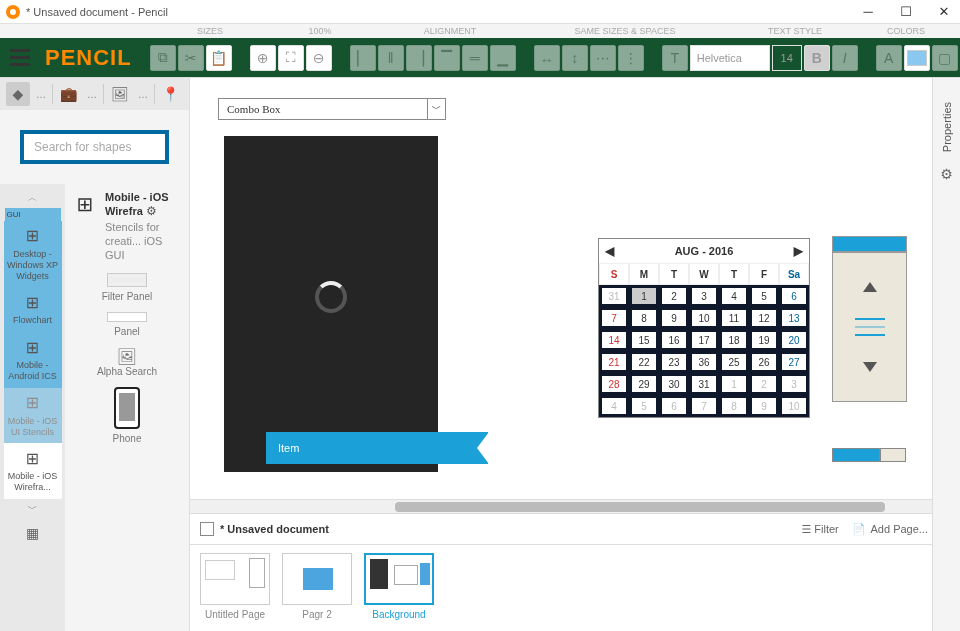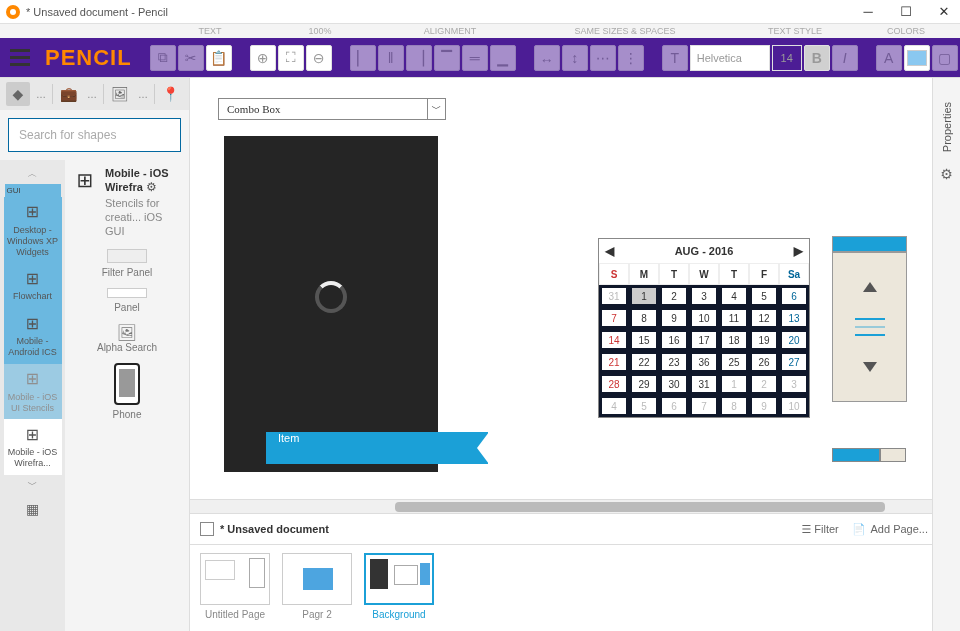--- a/index.html
+++ b/index.html
@@ -17,21 +17,21 @@
 .menu-labels { height: 14px; background: #f4f4f4; display: flex; font-size: 9px; color: #aaa; align-items: center; }
 .menu-labels span { text-align: center; }
 .ml-edit { width: 140px; margin-left: 140px; }
 .ml-100 { width: 80px; }
 .ml-align { width: 180px; }
 .ml-same { width: 170px; }
 .ml-text { width: 170px; }
 .ml-colors { flex:1; text-align: right; padding-right: 28px; }
 
 
-.toolbar { height: 40px; background: #4c1d95; display: flex; align-items: center; border-bottom: 1px solid #ddd; position: relative; }
+.toolbar { height: 40px; background: #14532d; display: flex; align-items: center; border-bottom: 1px solid #ddd; position: relative; }
 .hamburger { width: 32px; height: 32px; margin-left: 10px; display: flex; flex-direction: column; justify-content: center; gap: 4px; cursor: pointer; }
 .hamburger div { height: 3px; background: #333; width: 20px; }
 .logo { font-size: 22px; font-weight: bold; color: #ff8800; margin-left: 15px; letter-spacing: 1px; }
 .tb-group { display: flex; margin-left: 18px; gap: 2px; }
 .tb-btn { width: 26px; height: 26px; border: 1px solid #e0e0e0; background: #fff; display: flex; align-items: center; justify-content: center; cursor: pointer; color: #999; font-size: 14px; border-radius: 2px; }
 .tb-btn.disabled { opacity: 0.5; }
 .tb-btn.active { background: #d0d0d0; }
 .font-select { width: 80px; height: 26px; background: #fff; border: 1px solid #e0e0e0; display: flex; align-items: center; padding: 0 6px; color: #999; font-size: 11px; }
 .font-size { width: 30px; height: 26px; border: 1px solid #e0e0e0; text-align: center; font-size: 11px; color: #999; display: flex; align-items: center; justify-content: center; }
 .color-swatch-tb { width: 20px; height: 16px; border: 1px solid #ccc; }
@@ -40,21 +40,21 @@
 
 .main { display: flex; height: 553px; position: relative; }
 
 
 .sidebar { width: 190px; background: #f4f4f4; display: flex; flex-direction: column; border-right: 1px solid #ddd; }
 .sidebar-tabs { height: 32px; display: flex; align-items: center; padding: 0 6px; gap: 4px; background: #e8e8e8; }
 .sb-tab { width: 24px; height: 24px; display: flex; align-items: center; justify-content: center; cursor: pointer; font-size: 14px; color: #666; }
 .sb-tab.active { background: #ccc; border-radius: 2px; }
 .sb-tab-sep { width: 1px; height: 20px; background: #ccc; }
 .sb-tab-dots { font-size: 10px; color: #888; width: 14px; text-align: center; }
-.sidebar-search { margin: 8px; height: 34px; background: #fff; border: 1px solid #0369a1; display: flex; align-items: center; padding: 0 10px; color: #aaa; font-size: 12px; }
+.sidebar-search { margin: 20px; height: 34px; background: #fff; border: 4px solid #0369a1; display: flex; align-items: center; padding: 0 10px; color: #aaa; font-size: 12px; }
 .sidebar-content { display: flex; flex: 1; overflow: hidden; }
 .collection-list { width: 65px; background: #e8e8e8; display: flex; flex-direction: column; align-items: center; padding-top: 4px; }
 .col-arrow { font-size: 10px; color: #888; padding: 3px; cursor: pointer; }
 .col-item { width: 58px; padding: 4px 2px 6px; text-align: center; cursor: pointer; font-size: 9px; color: #555; line-height: 1.2; }
 .col-item.sel { background: #6bb8e0; }
 .col-item.active { background: #fff; }
 .col-icon { width: 22px; height: 22px; display: inline-flex; align-items: center; justify-content: center; margin-bottom: 2px; font-size:16px;}
 .col-item.ghost { opacity: 0.6; }
 .col-top-label { background:#6bb8e0; font-size:8px; padding:2px; width:56px; color:#444;}
 .shapes-list { flex: 1; background: #f4f4f4; padding: 6px 6px; overflow: hidden; }
@@ -77,21 +77,21 @@
 .scrollbar-h-thumb { position: absolute; height: 10px; background: #bbb; top: 2px; left: 205px; width: 490px; border-radius: 4px; }
 .scrollbar-v { position: absolute; right: 0; top: 0; bottom: 0; width: 14px; background: #f0f0f0; border-left: 1px solid #ddd; }
 .scrollbar-v-thumb { position: absolute; width: 10px; background: #bbb; left: 2px; top: 0; height: 380px; border-radius: 4px; }
 
 
 .combo-box { position: absolute; top: 20px; left: 28px; width: 228px; height: 22px; background: #fff; border: 1px solid #888; display: flex; align-items: center; }
 .combo-text { flex: 1; padding: 0 8px; font-size: 11px; font-family: serif; }
 .combo-btn { width: 18px; height: 20px; border-left: 1px solid #888; display: flex; align-items: center; justify-content: center; font-size: 10px; }
 .dark-panel { position: absolute; top: 58px; left: 34px; width: 214px; height: 336px; background: #252525; }
 .spinner { position: absolute; top: 145px; left: 91px; width: 32px; height: 32px; border: 4px solid #555; border-top-color: #eee; border-radius: 50%; }
-.blue-ribbon { position: absolute; top: 354px; left: 76px; width: 222px; height: 32px; background: #1ba0d7; color: #fff; display: flex; padding-left: 12px; font-size: 11px; }
+.blue-ribbon { position: absolute; top: 354px; left: 76px; width: 222px; height: 32px; background: #1ba0d7; color: #fff; display: flex; align-items: center; padding-left: 12px; font-size: 11px; }
 .blue-ribbon::after { content:''; position: absolute; right: -1px; top: 0; border-top: 16px solid transparent; border-bottom: 16px solid transparent; border-right: 12px solid #fff; }
 
 .calendar { position: absolute; top: 160px; left: 408px; width: 212px; background: #fff; border: 1px solid #888; }
 .cal-header { height: 24px; display: flex; align-items: center; justify-content: space-between; padding: 0 6px; font-size: 11px; font-weight: bold; }
 .cal-nav { cursor: pointer; font-size: 12px; color: #333; }
 .cal-grid { display: grid; grid-template-columns: repeat(7, 1fr); }
 .cal-cell { height: 22px; border: 3px solid #0f172a; display: flex; align-items: center; justify-content: center; font-size: 10px; }
 .cal-cell.hdr { font-weight: bold; background: #fff; border: 1px solid #eee; }
 .cal-cell.sun { color: #c33; }
 .cal-cell.sat { color: #069; }
@@ -138,21 +138,21 @@
   <div class="titlebar-icon"></div>
   <div class="titlebar-text">* Unsaved document - Pencil</div>
   <div class="win-controls">
     <div class="win-btn">─</div>
     <div class="win-btn">☐</div>
     <div class="win-btn">✕</div>
   </div>
 </div>
 
 <div class="menu-labels">
-  <span class="ml-edit">TEXT</span>
+  <span class="ml-edit">SIZES</span>
   <span class="ml-100">100%</span>
   <span class="ml-align">ALIGNMENT</span>
   <span class="ml-same">SAME SIZES &amp; SPACES</span>
   <span class="ml-text">TEXT STYLE</span>
   <span class="ml-colors">COLORS</span>
 </div>
 
 <div class="toolbar">
   <div class="hamburger">
       <div></div>

